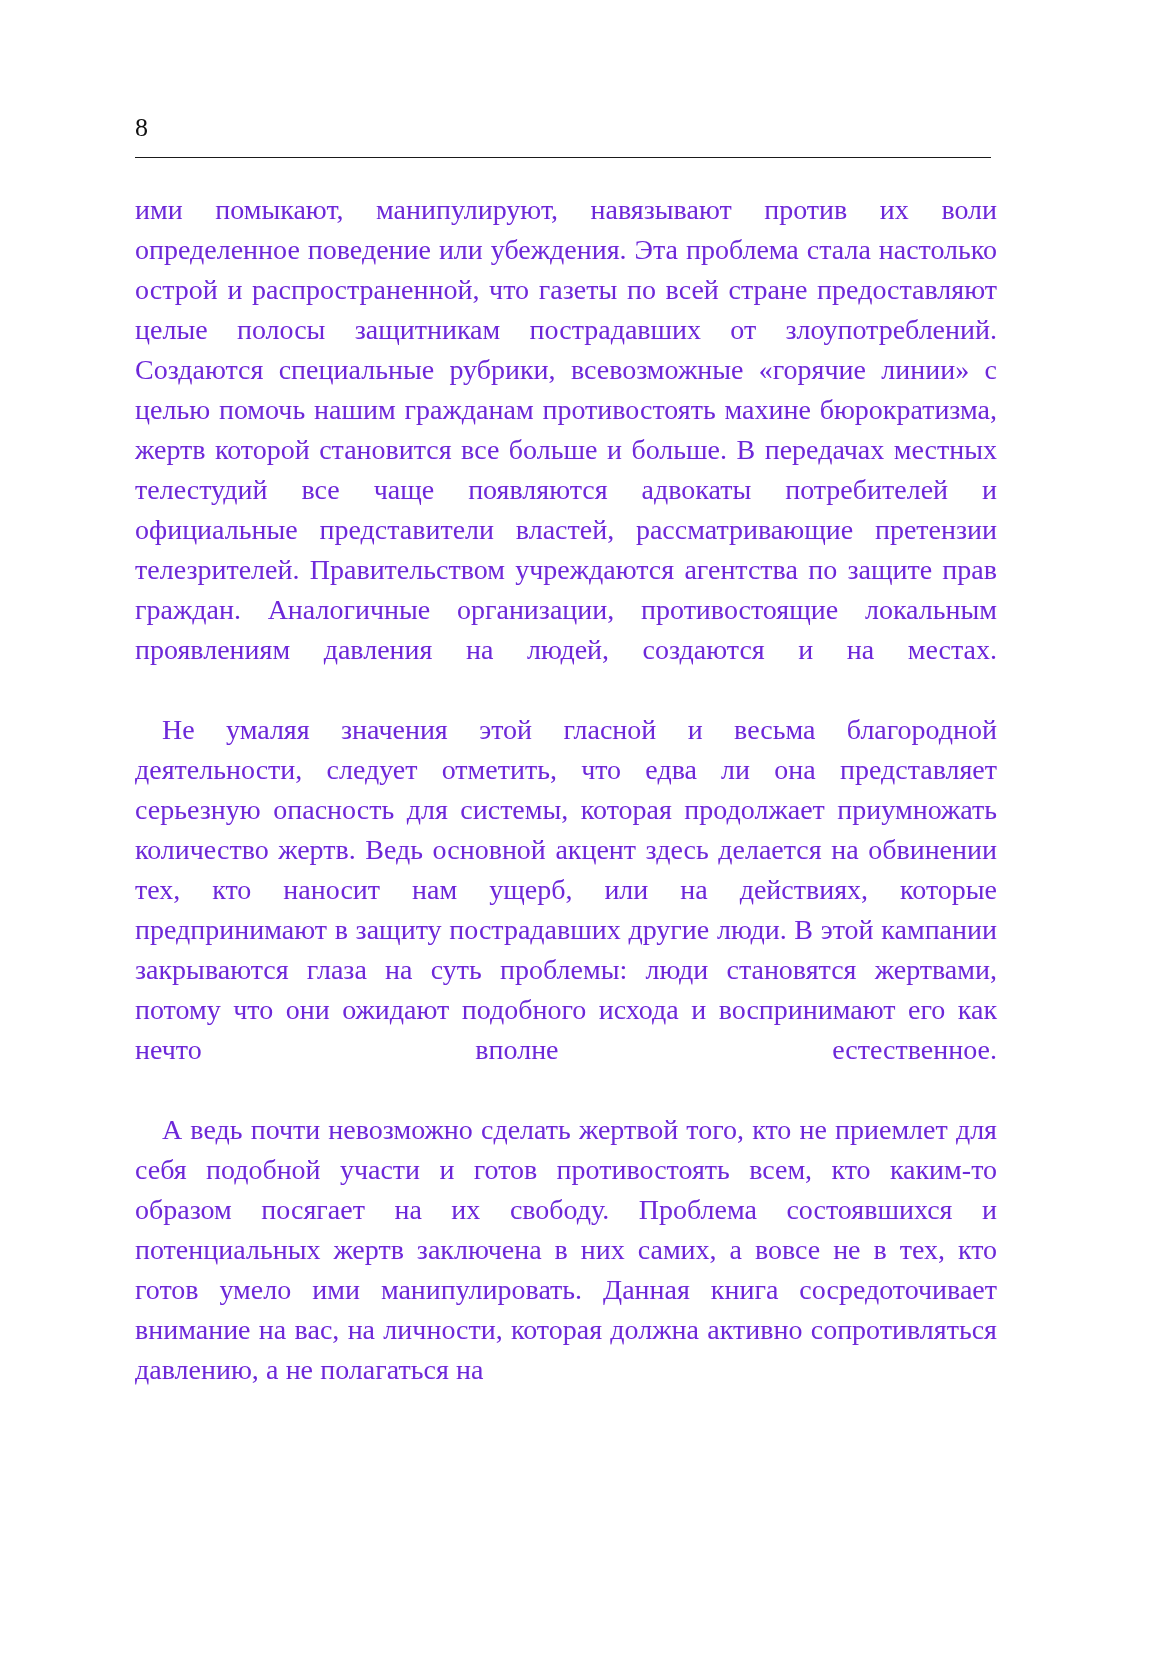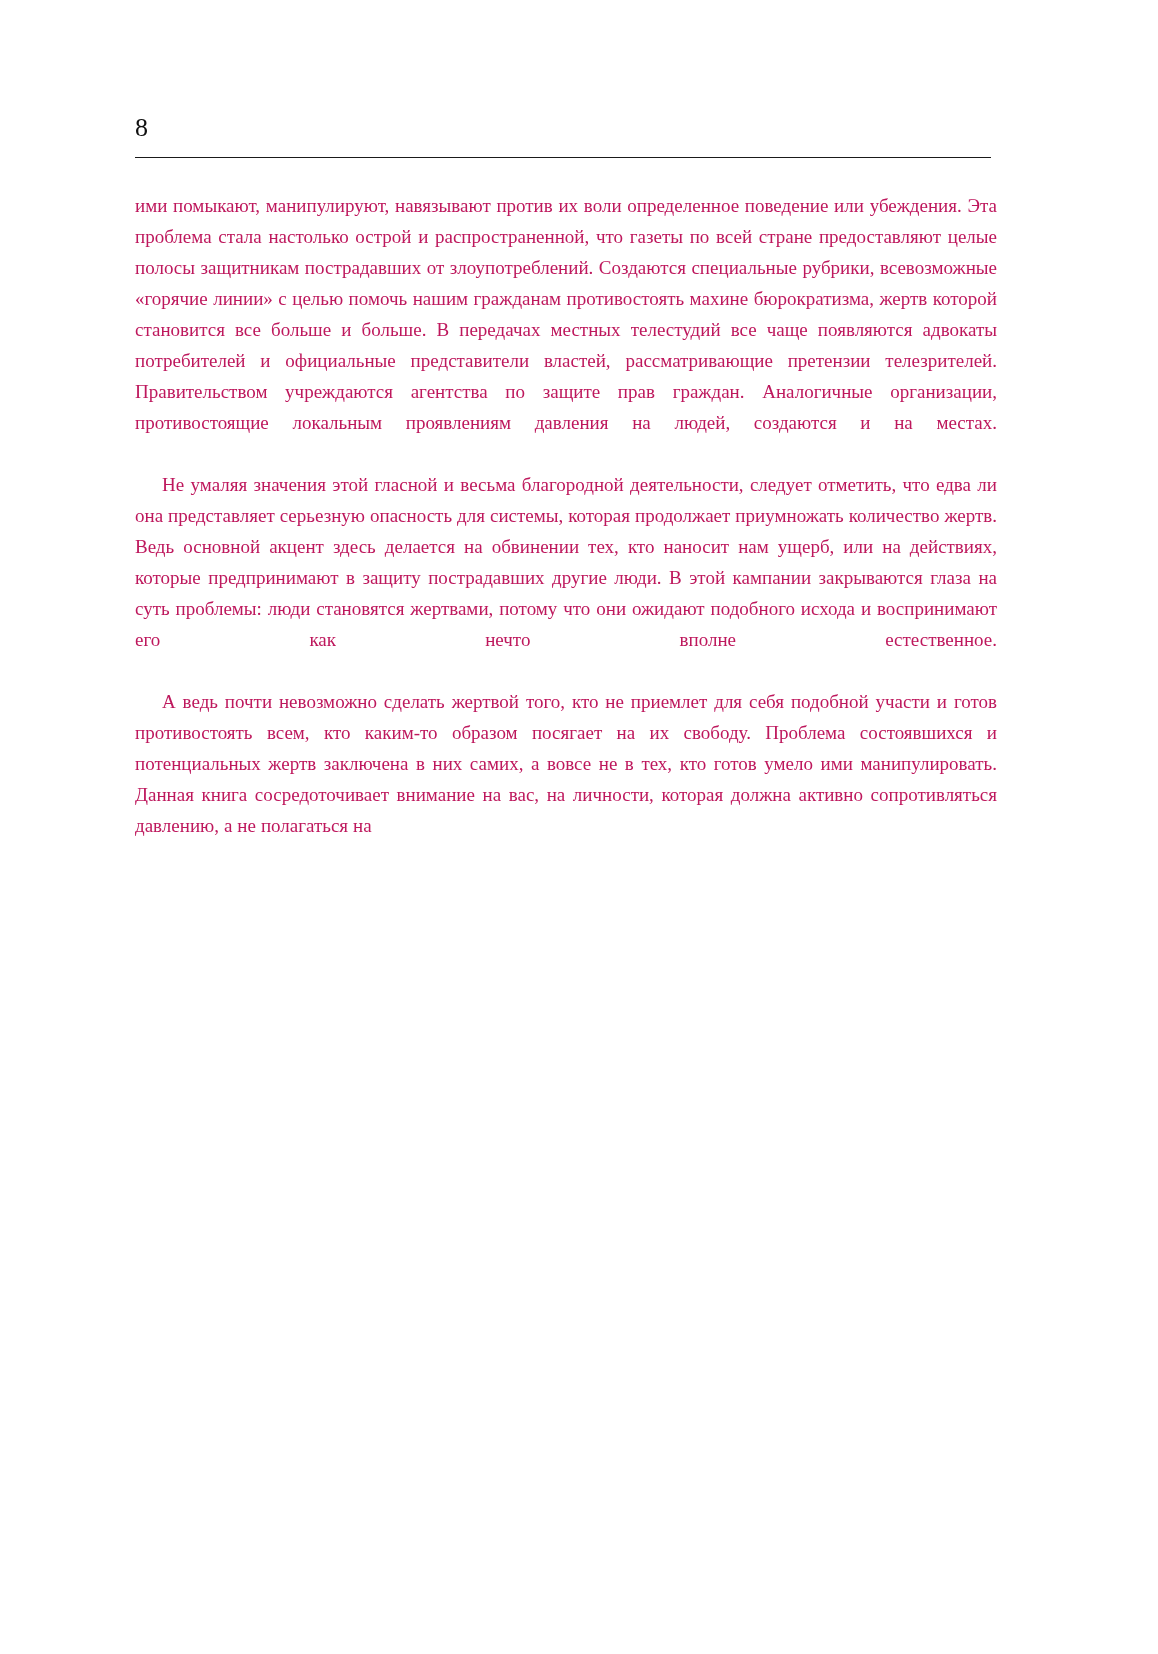--- a/index.html
+++ b/index.html
@@ -41,26 +41,26 @@
     background: #1a1a1a;
   }
   .content {
     position: absolute;
     left: 135px;
     top: 190px;
     width: 862px;
   }
   .para {
     margin: 0;
-    font-size: 19px;
-    line-height: 31px;
+    font-size: 28px;
+    line-height: 40px;
     text-align: justify;
     text-justify: inter-word;
     word-spacing: 0.2px;
-    color: #be185d;
+    color: #6d28d9;
     hyphens: none;
   }
   .para + .para {
     margin-top: 0;
   }
   .para.indent {
     text-indent: 27px;
     font-family: Liberation Serif, serif;
   }
   

